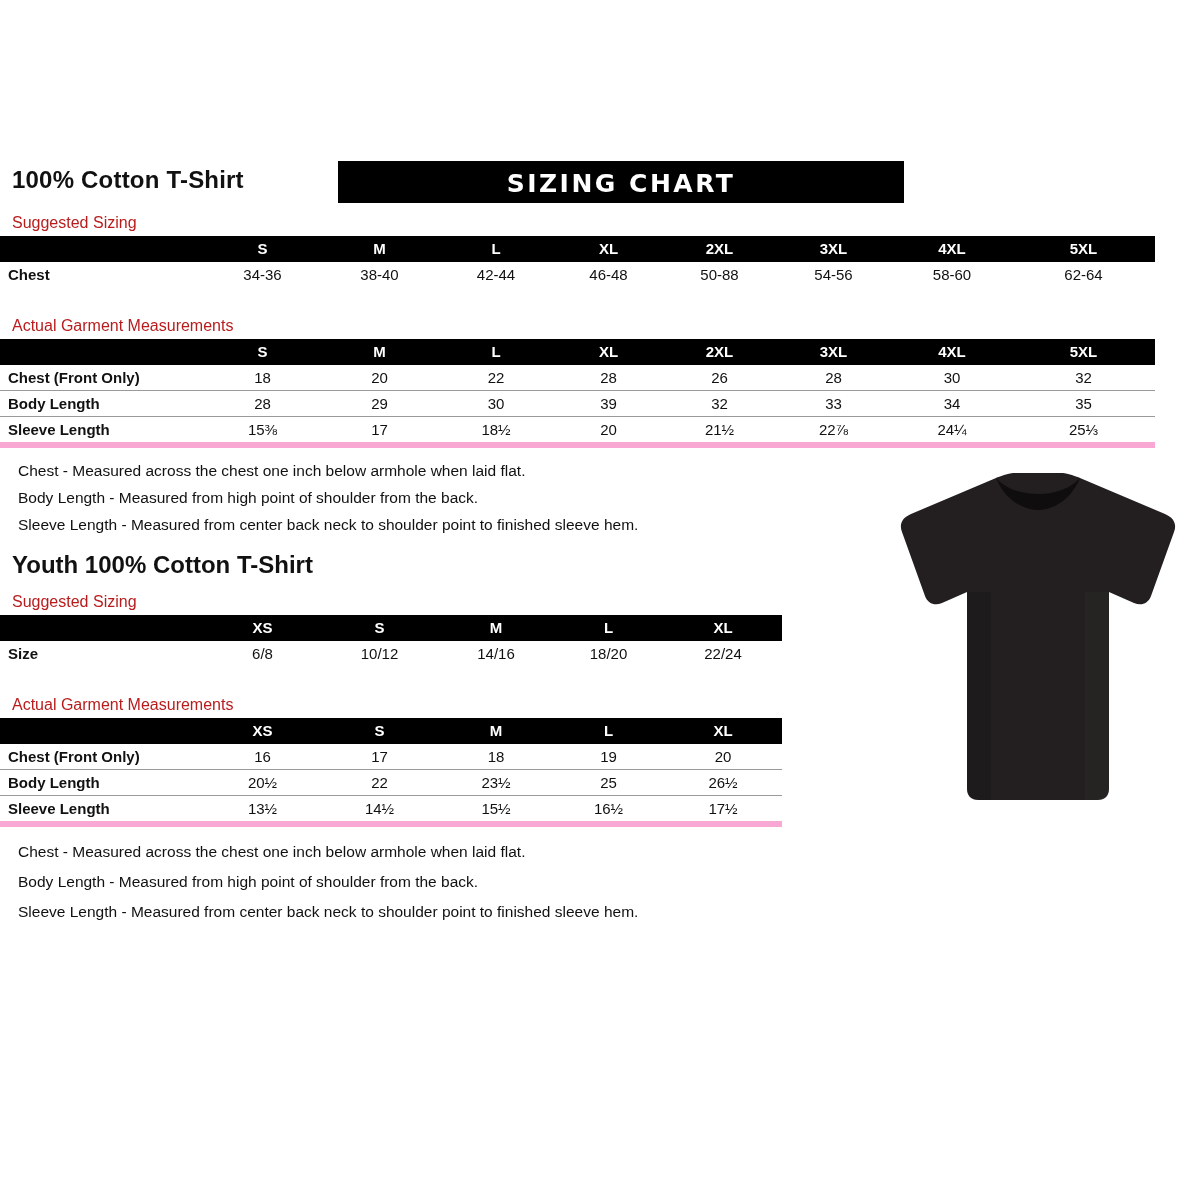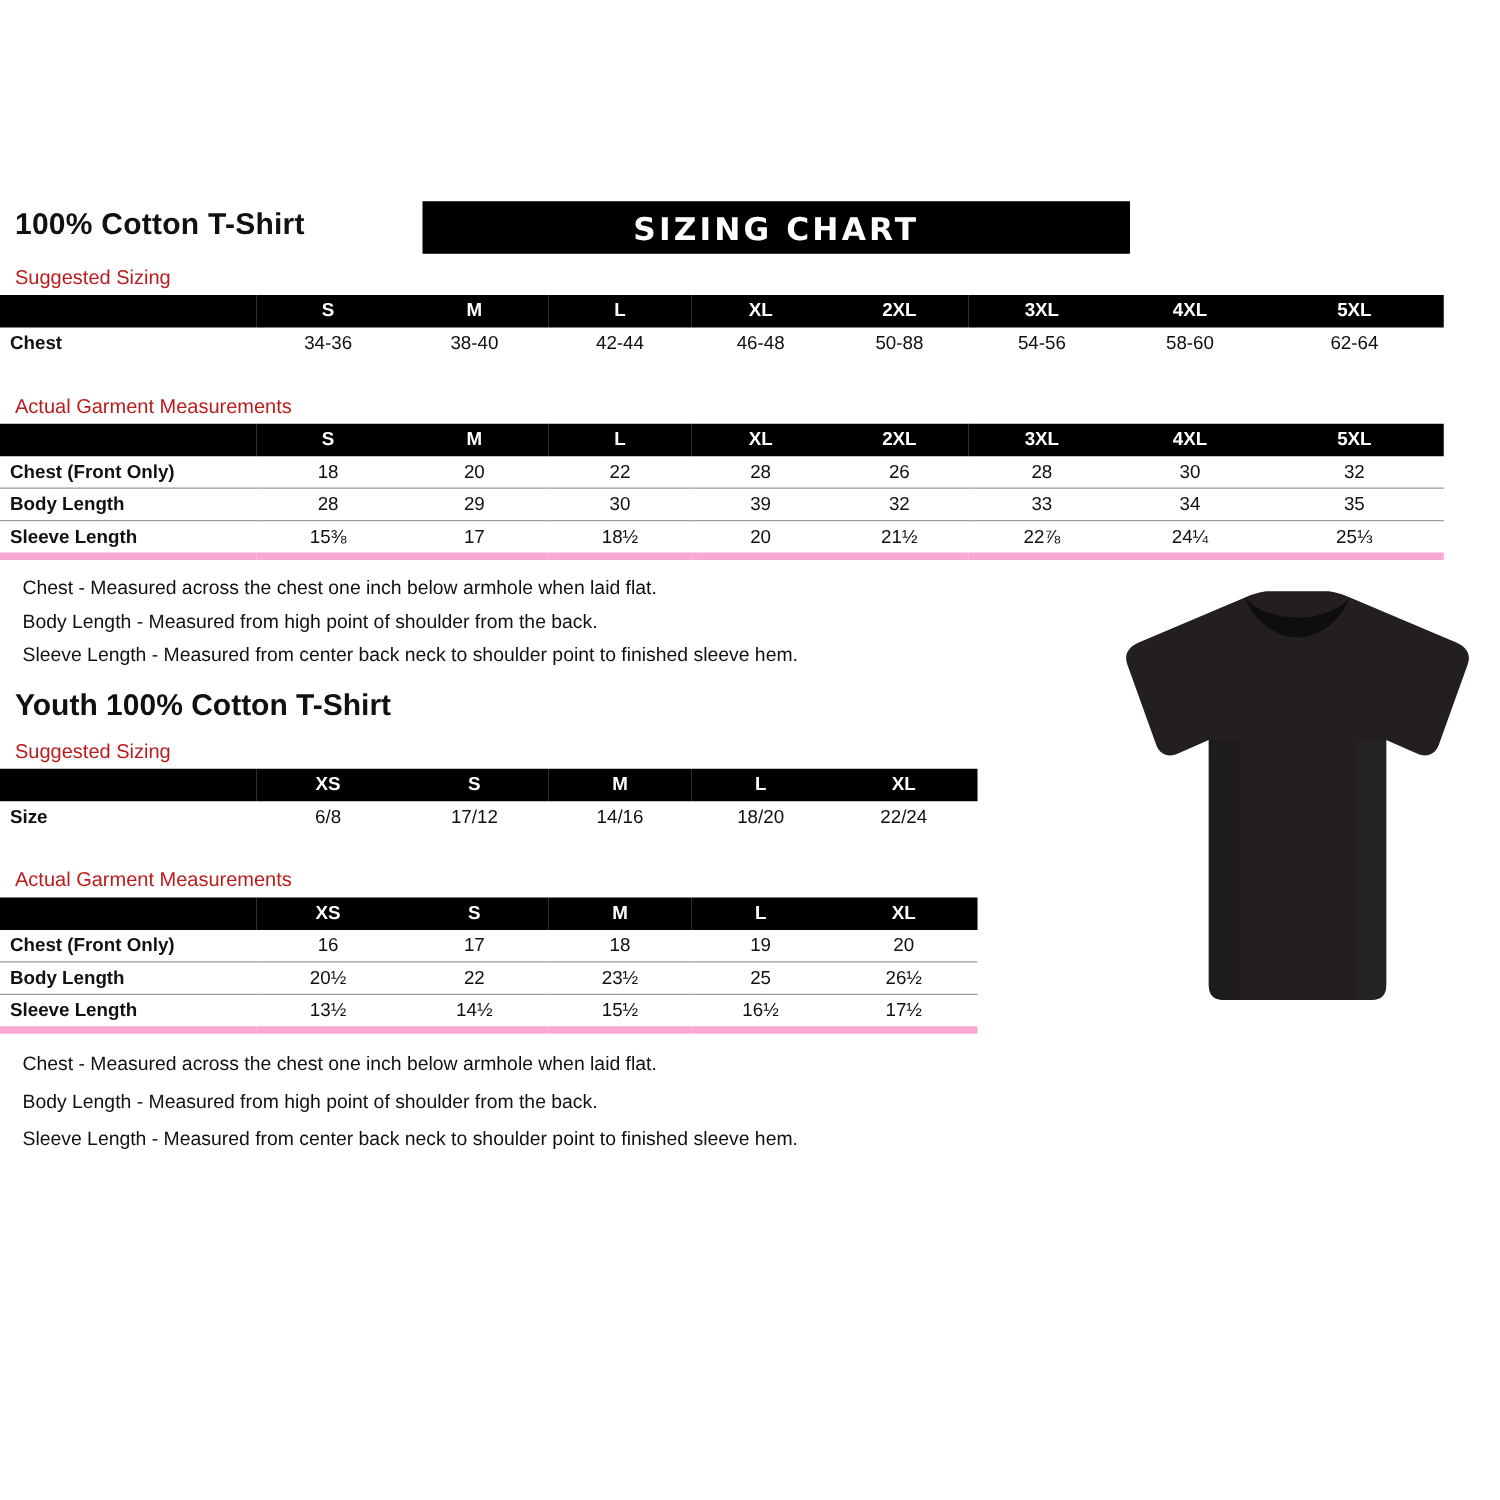--- a/index.html
+++ b/index.html
@@ -270,21 +270,21 @@
         <th>S</th>
         <th>M</th>
         <th>L</th>
         <th>XL</th>
       </tr>
     </thead>
     <tbody>
       <tr>
         <td class="rowlabel">Size</td>
         <td>6/8</td>
-        <td>17/12</td>
+        <td>10/12</td>
         <td>14/16</td>
         <td>18/20</td>
         <td>22/24</td>
       </tr>
     </tbody>
   </table>
 
   <div class="section-label" style="left:12px; top:696px;">Actual Garment Measurements</div>
 
   <table class="tbl ruled" style="left:0px; top:718px; width:782px;">

